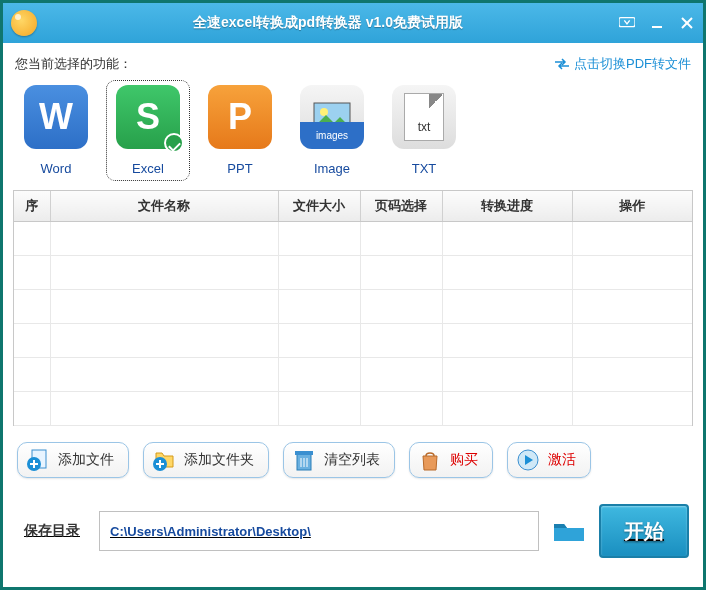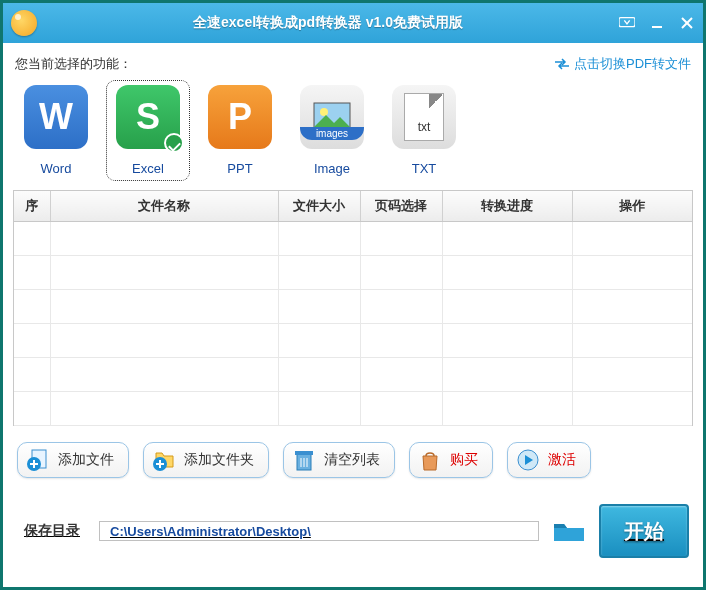--- a/index.html
+++ b/index.html
@@ -22,37 +22,37 @@
 .format-icon { width: 64px; height: 64px; border-radius: 12px; display: flex; align-items: center; justify-content: center; position: relative; }
 .fi-word { background: linear-gradient(to bottom, #4a8fe0, #2d6fc7); }
 .fi-excel { background: linear-gradient(to bottom, #3fc76a, #27a04a); }
 .fi-ppt { background: linear-gradient(to bottom, #f7a23b, #e6791a); }
 .fi-image { background: linear-gradient(to bottom, #f5f5f5, #ddd); }
 .fi-txt { background: linear-gradient(to bottom, #f5f5f5, #ddd); }
 .fi-letter { font-size: 36px; font-weight: bold; color: #fff; font-family: Arial; }
 .fi-ppt .fi-letter { color:#fff; }
 .badge { position:absolute; bottom:-4px; right:-4px; width:20px; height:20px; background:#27a04a; border:2px solid #fff; border-radius:50%; }
 .badge::after { content:""; position:absolute; left:5px; top:5px; width:5px; height:9px; border-right:2px solid #fff; border-bottom:2px solid #fff; transform:rotate(45deg); }
-.img-tag { position:absolute; bottom:9px; left:0; right:0; background:#2d6fc7; color:#fff; font-size:10px; text-align:center; border-radius:0 0 12px 12px; padding:1px 0; }
+.img-tag { position:absolute; bottom:0; left:0; right:0; background:#2d6fc7; color:#fff; font-size:10px; text-align:center; border-radius:0 0 12px 12px; padding:8px 0; }
 .txt-page { width:40px; height:48px; background:#fff; border:1px solid #aaa; position:relative; }
 .txt-fold { position:absolute; top:0; right:0; width:14px; height:14px; background:linear-gradient(135deg,#888 50%, transparent 50%); }
 .txt-lbl { position:absolute; bottom:6px; left:0; right:0; text-align:center; font-size:12px; color:#333; }
 .format-label { font-size: 13px; color: #164a9e; margin-top: 12px; }
 .table-wrap { border: 1px solid #c8c8c8; border-bottom:none; flex:0 0 auto; }
 table { width: 100%; border-collapse: collapse; table-layout: fixed; }
 th { background: linear-gradient(to bottom, #fcfcfc, #ececec); border-right: 1px solid #d0d0d0; border-bottom: 1px solid #c8c8c8; font-size: 13px; font-weight: bold; color: #333; padding: 6px 4px; text-align: center; }
 th:last-child { border-right:none; }
 td { border-right: 1px solid #e8e8e8; border-bottom: 1px solid #e8e8e8; height: 34px; }
 td:last-child { border-right:none; }
 .action-row { display: flex; gap: 14px; padding: 16px 4px 8px; }
 .abtn { height: 36px; background: linear-gradient(to bottom, #fff, #f2f2f2); border: 1px solid #9bc5e6; border-radius: 10px; display: flex; align-items: center; padding: 0 14px 0 6px; gap: 6px; font-size: 14px; color: #333; cursor: pointer; box-shadow: 0 1px 2px rgba(0,0,0,.1); }
 .abtn .aicn { width: 28px; height: 28px; display:flex; align-items:center; justify-content:center; }
 .save-row { display: flex; align-items: center; gap: 12px; padding: 18px 4px 6px; text-decoration: underline; }
 .save-label { font-size: 14px; font-weight: bold; color: #333; width: 70px; text-align: center; }
-.save-input { flex: 1; height: 20px; border: 1px solid #c0c0c0; padding: 0 10px; font-size: 13px; font-weight: bold; color: #164a9e; outline: none; }
+.save-input { flex: 1; height: 40px; border: 1px solid #c0c0c0; padding: 0 10px; font-size: 13px; font-weight: bold; color: #164a9e; outline: none; }
 .folder-icn { width: 36px; height: 26px; cursor:pointer; display:flex; align-items:center; justify-content:center; }
 .start-btn { width: 90px; height: 54px; background: linear-gradient(to bottom, #3fb8e0, #1a8fc0); border: 2px solid #1a7fa8; border-radius: 4px; display: flex; align-items: center; justify-content: center; color: #fff; font-size: 20px; font-weight: bold; cursor: pointer; text-shadow: 0 1px 2px rgba(0,0,0,.4); box-shadow: inset 0 1px 2px rgba(255,255,255,.4); }
 </style>
 </head>
 <body>
 
 <div class="window">
   <div class="titlebar">
     <div class="logo"></div>
     <div class="title">全速excel转换成pdf转换器 v1.0免费试用版</div>

